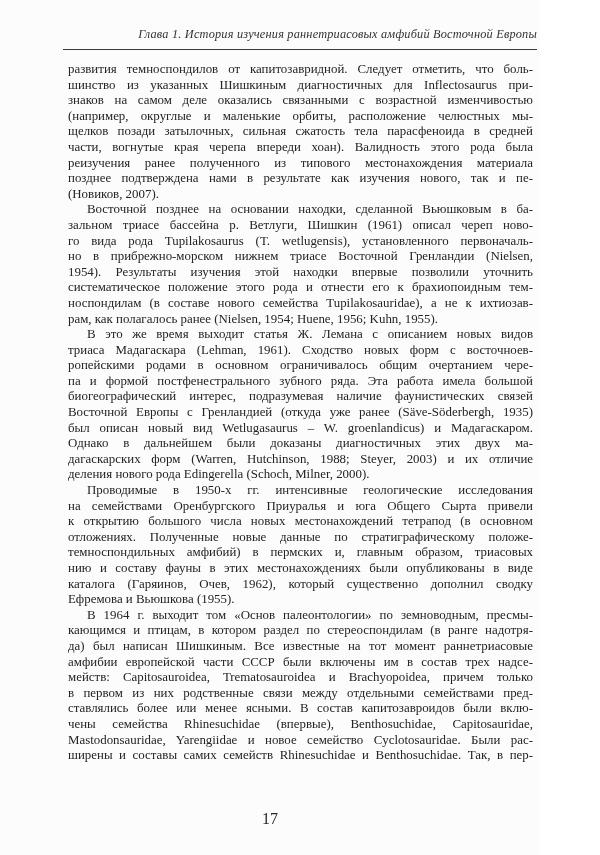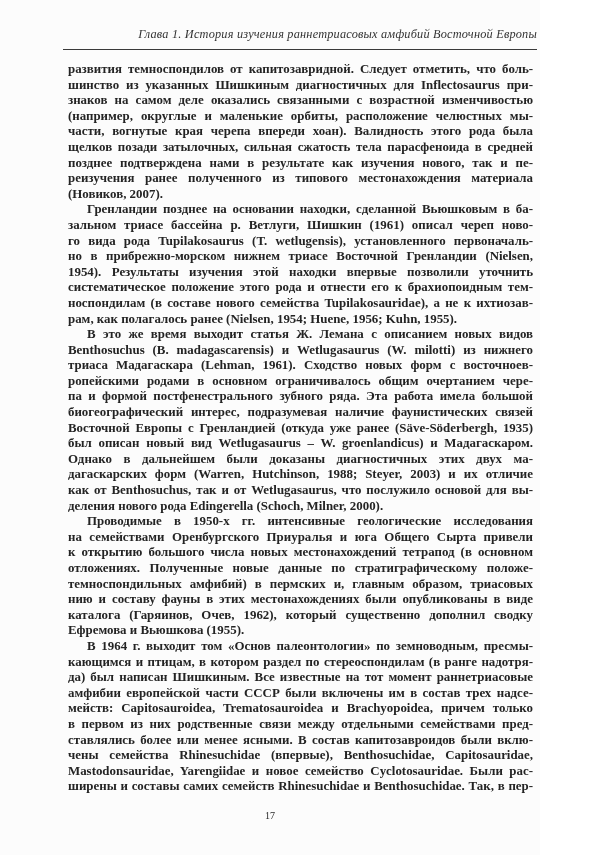--- a/index.html
+++ b/index.html
@@ -39,74 +39,71 @@
     font-size: 12.9px;
   }
   .para { margin: 0; }
   .t-line {
     line-height: 15.6px;
     height: 15.6px;
     white-space: nowrap;
     overflow: hidden;
     text-align: justify;
     text-align-last: justify;
-    font-weight: bold;
   }
   .t-line.end { text-align-last: left; }
   .para.indent .t-line:first-child { text-indent: 19px; }
   .folio {
     position: absolute;
     top: 810px;
     left: 0;
     width: 100%;
     text-align: center;
-    font-size: 10px;
+    font-size: 16px;
     color: #2a2a2a;
   }
 </style>
 </head>
 <body>
 
 <div class="page">
   <div class="running-head">Глава 1. История изучения раннетриасовых амфибий Восточной Европы</div>
   <div class="head-rule"></div>
   <div class="text-block">
       <div class="para">
         <div class="t-line">развития темноспондилов от капитозавридной. Следует отметить, что боль-</div>
         <div class="t-line">шинство из указанных Шишкиным диагностичных для Inflectosaurus при-</div>
         <div class="t-line">знаков на самом деле оказались связанными с возрастной изменчивостью</div>
         <div class="t-line">(например, округлые и маленькие орбиты, расположение челюстных мы-</div>
+        <div class="t-line">щелков позади затылочных, сильная сжатость тела парасфеноида в средней</div>
         <div class="t-line">части, вогнутые края черепа впереди хоан). Валидность этого рода была</div>
-        <div class="t-line">щелков позади затылочных, сильная сжатость тела парасфеноида в средней</div>
+        <div class="t-line">реизучения ранее полученного из типового местонахождения материала</div>
         <div class="t-line">позднее подтверждена нами в результате как изучения нового, так и пе-</div>
-        <div class="t-line">реизучения ранее полученного из типового местонахождения материала</div>
         <div class="t-line end">(Новиков, 2007).</div>
       </div>
       <div class="para indent">
-        <div class="t-line">Гренландии позднее на основании находки, сделанной Вьюшковым в ба-</div>
+        <div class="t-line">Восточной позднее на основании находки, сделанной Вьюшковым в ба-</div>
         <div class="t-line">зальном триасе бассейна р. Ветлуги, Шишкин (1961) описал череп ново-</div>
         <div class="t-line">го вида рода Tupilakosaurus (T. wetlugensis), установленного первоначаль-</div>
         <div class="t-line">но в прибрежно-морском нижнем триасе Восточной Гренландии (Nielsen,</div>
         <div class="t-line">1954). Результаты изучения этой находки впервые позволили уточнить</div>
         <div class="t-line">систематическое положение этого рода и отнести его к брахиопоидным тем-</div>
         <div class="t-line">носпондилам (в составе нового семейства Tupilakosauridae), а не к ихтиозав-</div>
         <div class="t-line end">рам, как полагалось ранее (Nielsen, 1954; Huene, 1956; Kuhn, 1955).</div>
       </div>
       <div class="para indent">
         <div class="t-line">В это же время выходит статья Ж. Лемана с описанием новых видов</div>
-        <div class="t-line">Benthosuchus (B. madagascarensis) и Wetlugasaurus (W. milotti) из нижнего</div>
         <div class="t-line">триаса Мадагаскара (Lehman, 1961). Сходство новых форм с восточноев-</div>
         <div class="t-line">ропейскими родами в основном ограничивалось общим очертанием чере-</div>
         <div class="t-line">па и формой постфенестрального зубного ряда. Эта работа имела большой</div>
         <div class="t-line">биогеографический интерес, подразумевая наличие фаунистических связей</div>
         <div class="t-line">Восточной Европы с Гренландией (откуда уже ранее (Säve-Söderbergh, 1935)</div>
         <div class="t-line">был описан новый вид Wetlugasaurus – W. groenlandicus) и Мадагаскаром.</div>
         <div class="t-line">Однако в дальнейшем были доказаны диагностичных этих двух ма-</div>
         <div class="t-line">дагаскарских форм (Warren, Hutchinson, 1988; Steyer, 2003) и их отличие</div>
-        <div class="t-line">как от Benthosuchus, так и от Wetlugasaurus, что послужило основой для вы-</div>
         <div class="t-line end">деления нового рода Edingerella (Schoch, Milner, 2000).</div>
       </div>
       <div class="para indent">
         <div class="t-line">Проводимые в 1950-х гг. интенсивные геологические исследования</div>
         <div class="t-line">на семействами Оренбургского Приуралья и юга Общего Сырта привели</div>
         <div class="t-line">к открытию большого числа новых местонахождений тетрапод (в основном</div>
         <div class="t-line">отложениях. Полученные новые данные по стратиграфическому положе-</div>
         <div class="t-line">темноспондильных амфибий) в пермских и, главным образом, триасовых</div>
         <div class="t-line">нию и составу фауны в этих местонахождениях были опубликованы в виде</div>
         <div class="t-line">каталога (Гаряинов, Очев, 1962), который существенно дополнил сводку</div>

